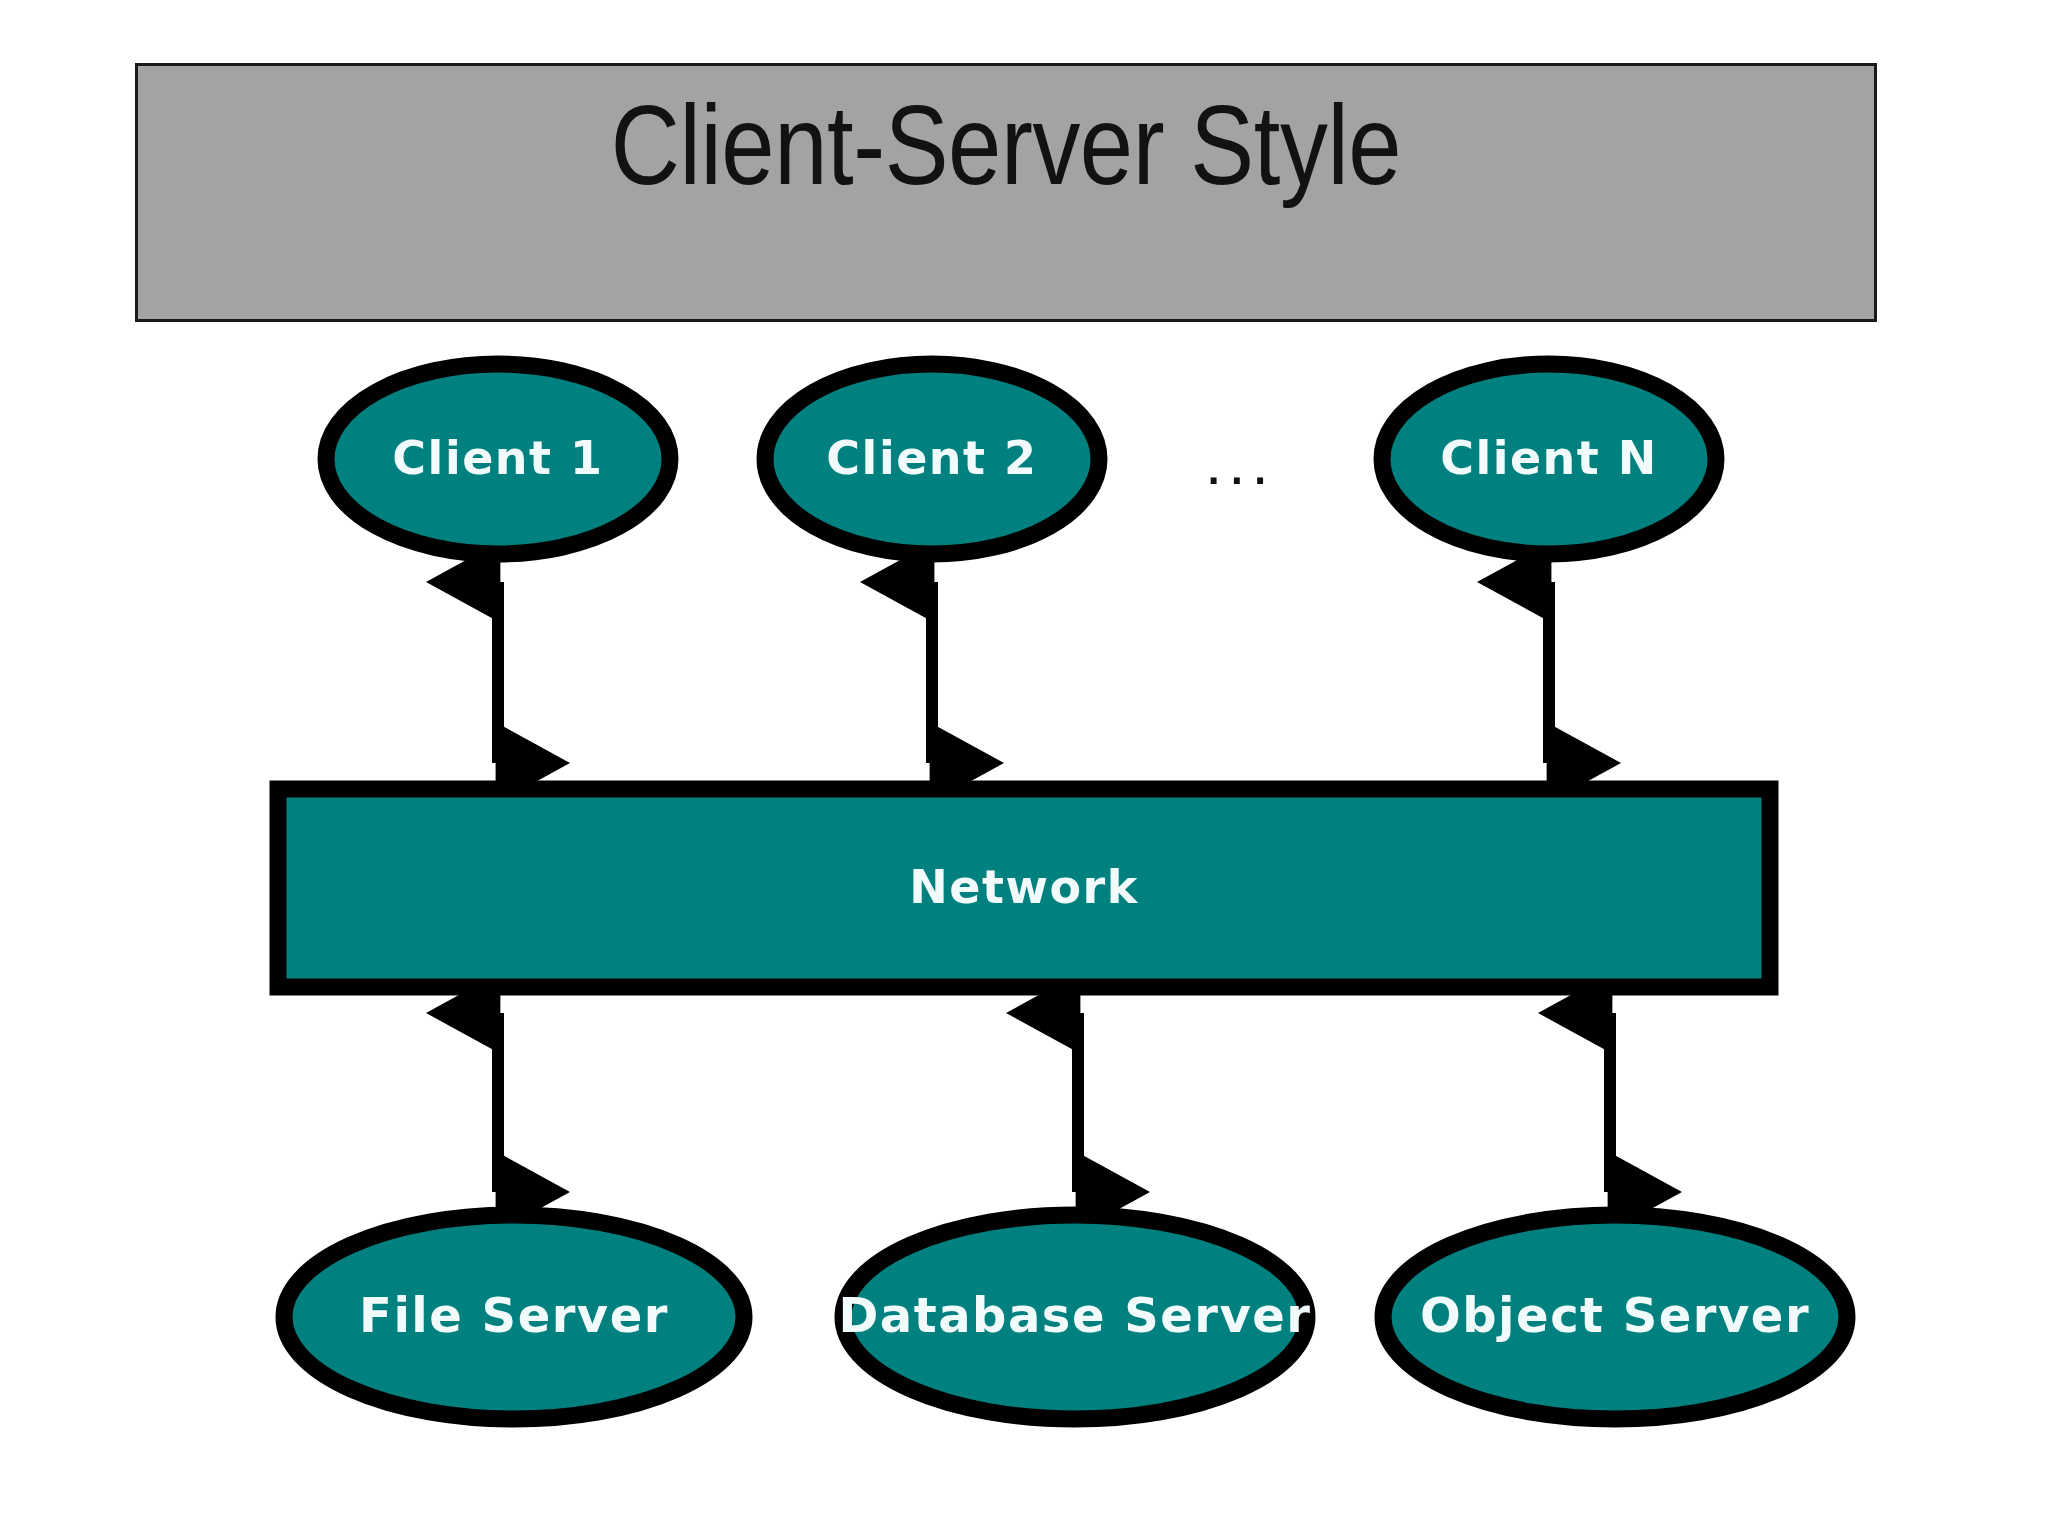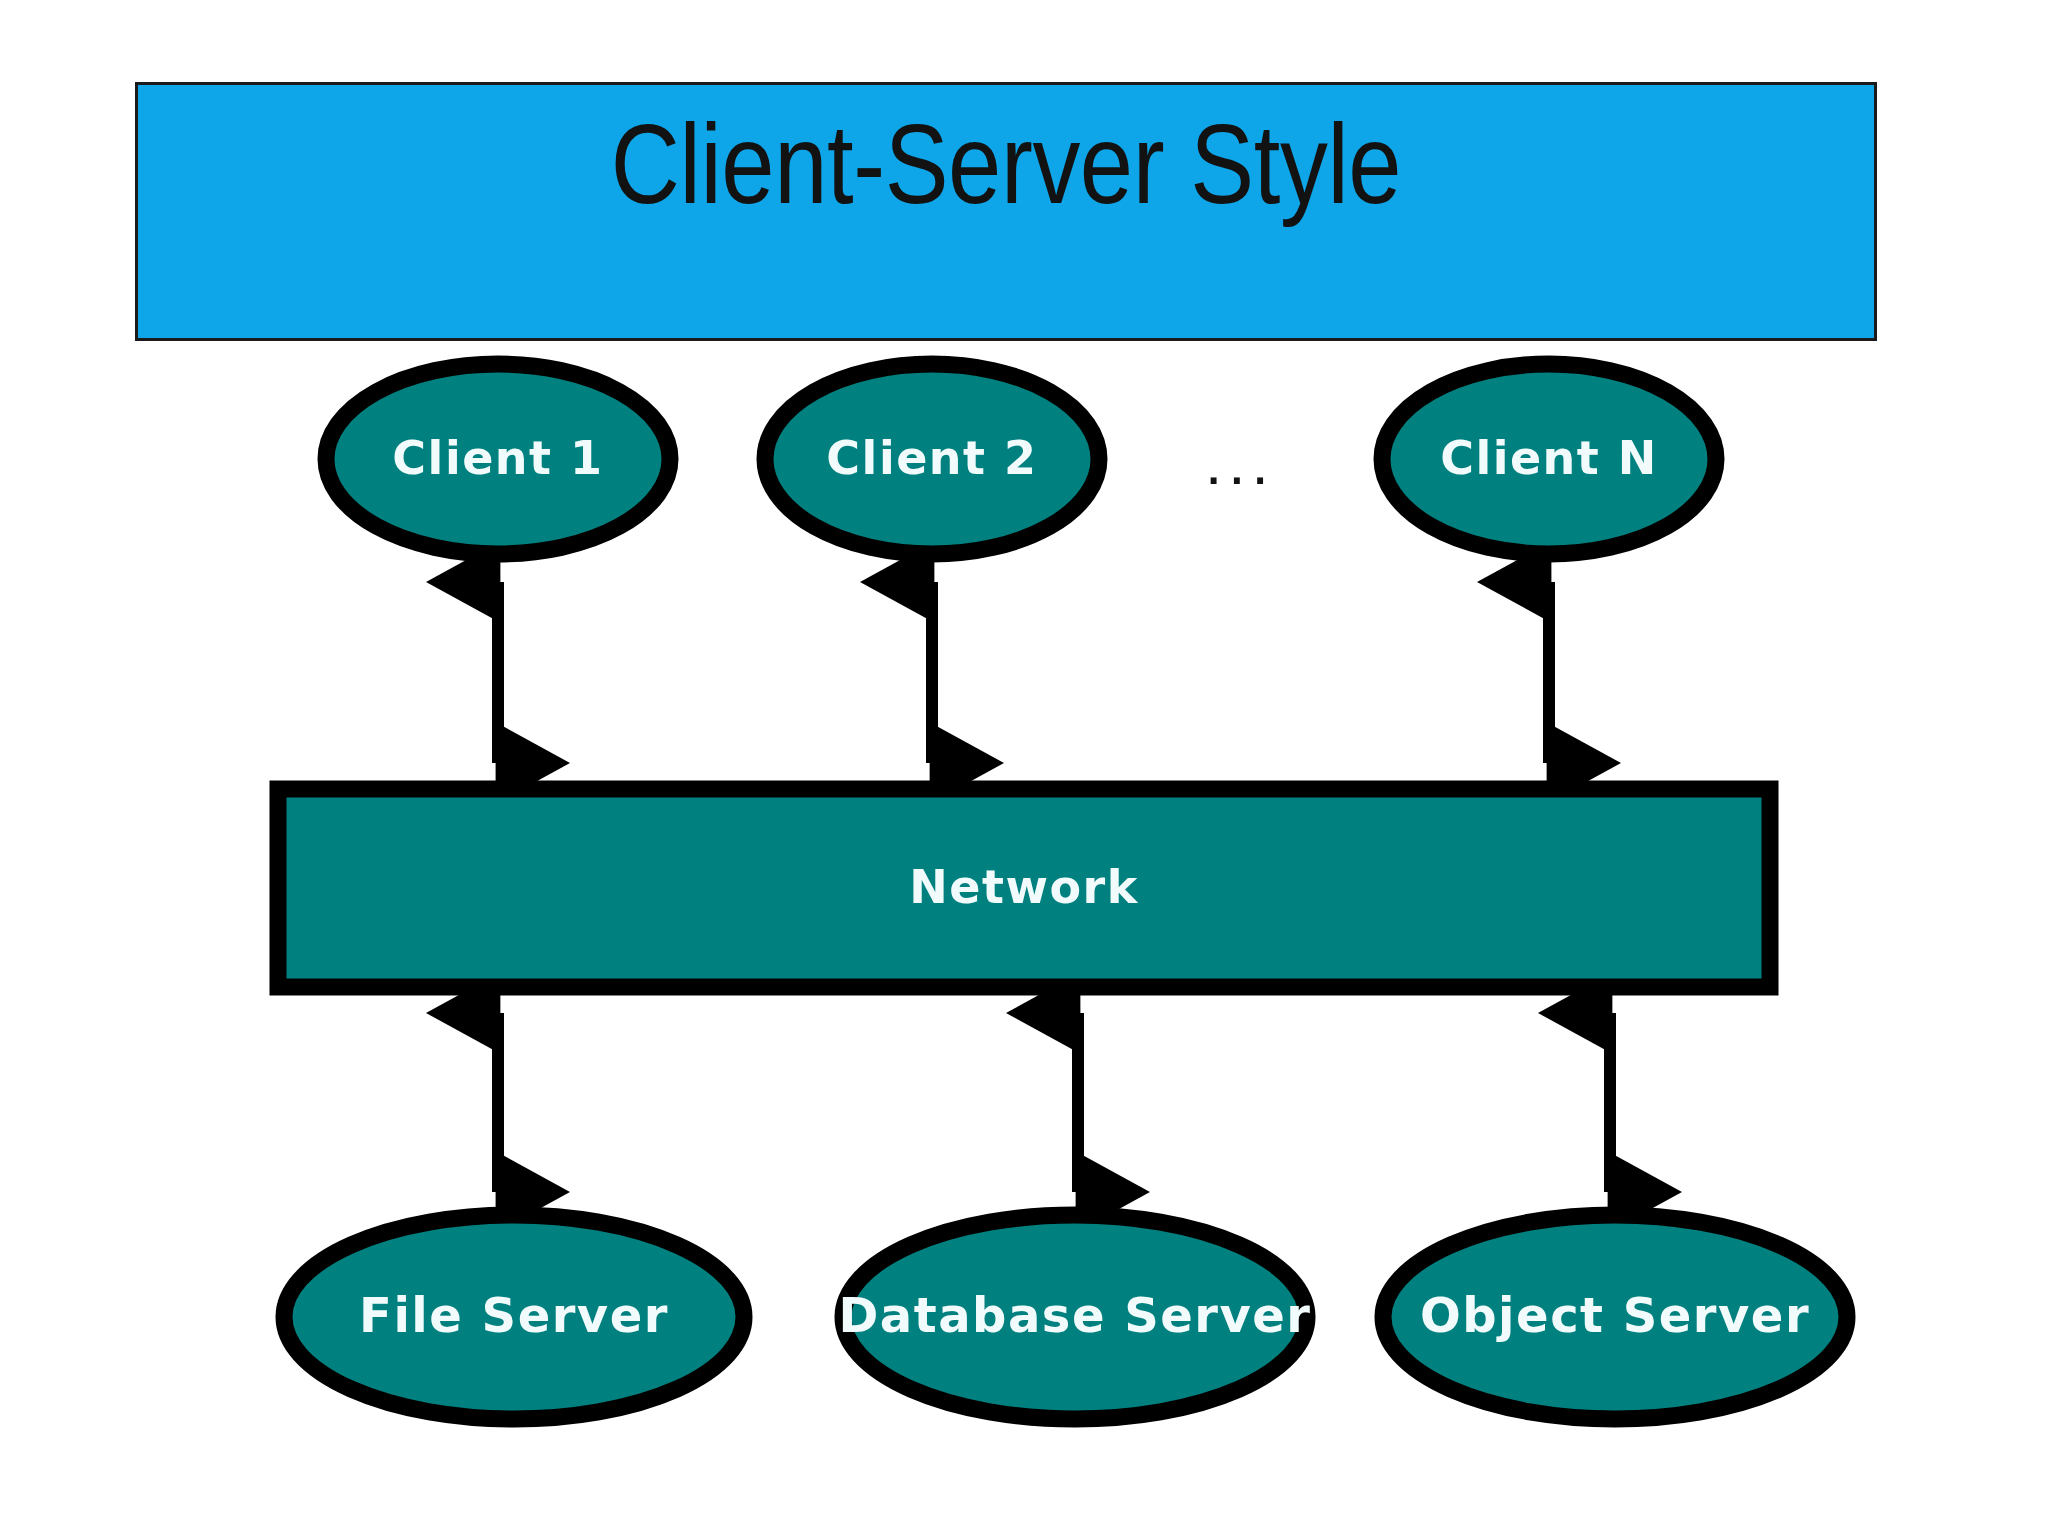--- a/index.html
+++ b/index.html
@@ -15,26 +15,26 @@
     position: relative;
     width: 2048px;
     height: 1536px;
     background: #ffffff;
     overflow: hidden;
   }
   
   #title-box {
     position: absolute;
     left: 135px;
-    top: 82px;
+    top: 63px;
     width: 1742px;
     height: 259px;
     border: 3px solid #1a1a1a;
     box-sizing: border-box;
-    background: #0ea5e9;
+    background: #a3a3a3;
   }
   #title-text {
     position: absolute;
     left: 0;
     right: 0;
     top: 22px;
     text-align: center;
     font-family: "Liberation Sans Narrow", "Liberation Sans", sans-serif;
     font-size: 114px;
     font-weight: 400;

